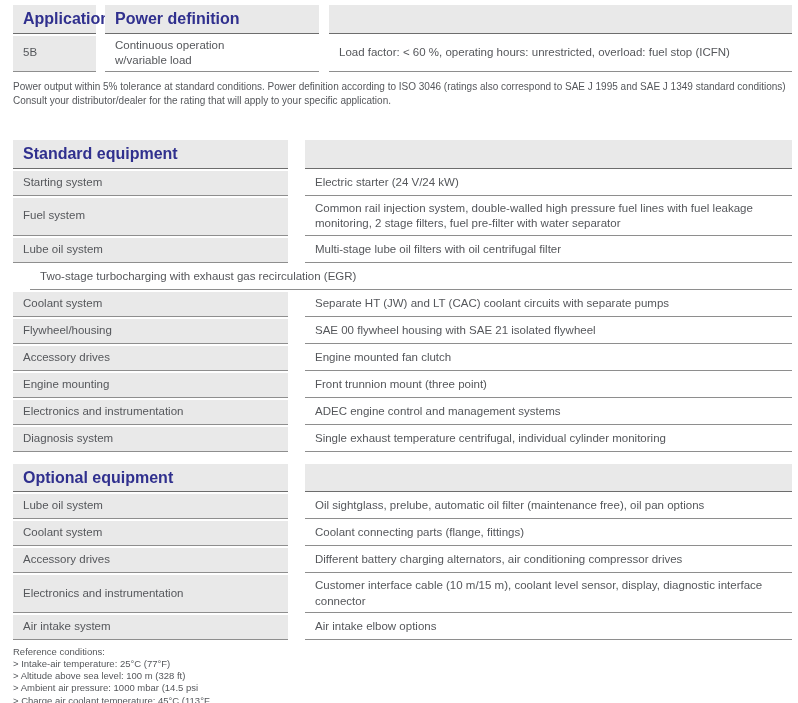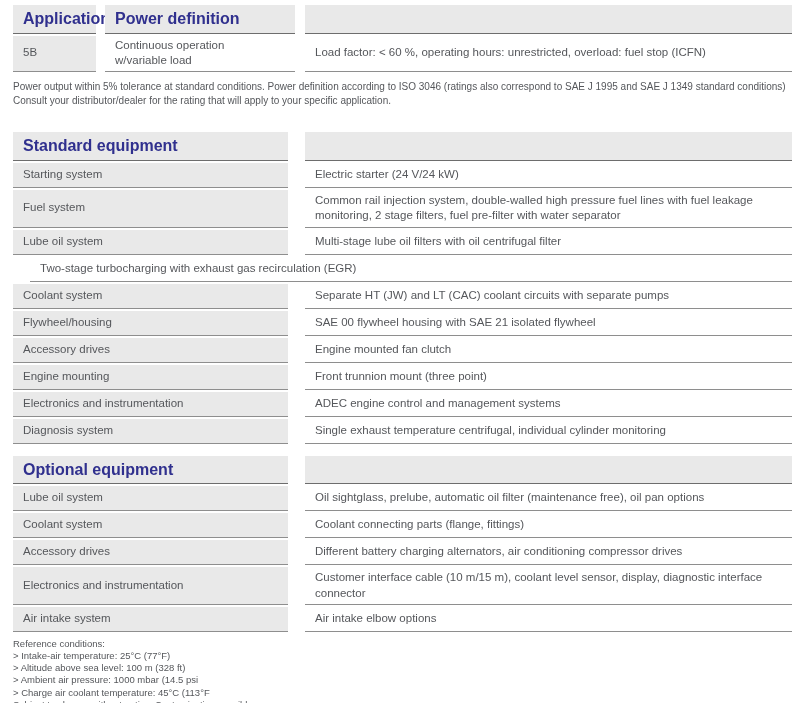--- a/index.html
+++ b/index.html
@@ -28,36 +28,36 @@
     font-size: 16px;
     min-height: 25px;
   }
   .shaded { background: var(--cell_shading, #e9e9e9); }
   .plain  { background: #ffffff; }
   .gap { width: 17px; border: none; background: transparent; }
 
   
   .c1 { width: 83px; }
   .g1 { width: 9px;  }
-  .c2 { width: 190px; }
+  .c2 { width: 214px; }
   .g2 { width: 10px; }
   .c3 { flex: 1; }
   .app-body .cell { padding-top: 2px; padding-bottom: 2px; min-height: 33px; }
 
   
   .left  { width: 275px; }
   .right { flex: 1; }
 
   .note {
     margin-top: 8px;
     font-size: 10px;
     line-height: 1.42;
     color: var(--body_text, #55575b);
   }
-  .tbl-standard { margin-top: 24px; }
+  .tbl-standard { margin-top: 32px; }
   .tbl-optional { margin-top: 12px; }
 
   .footer {
     margin-top: 6px;
     font-size: 9.5px;
     line-height: 1.27;
     color: var(--body_text, #55575b);
   }
 </style>
 </head>

